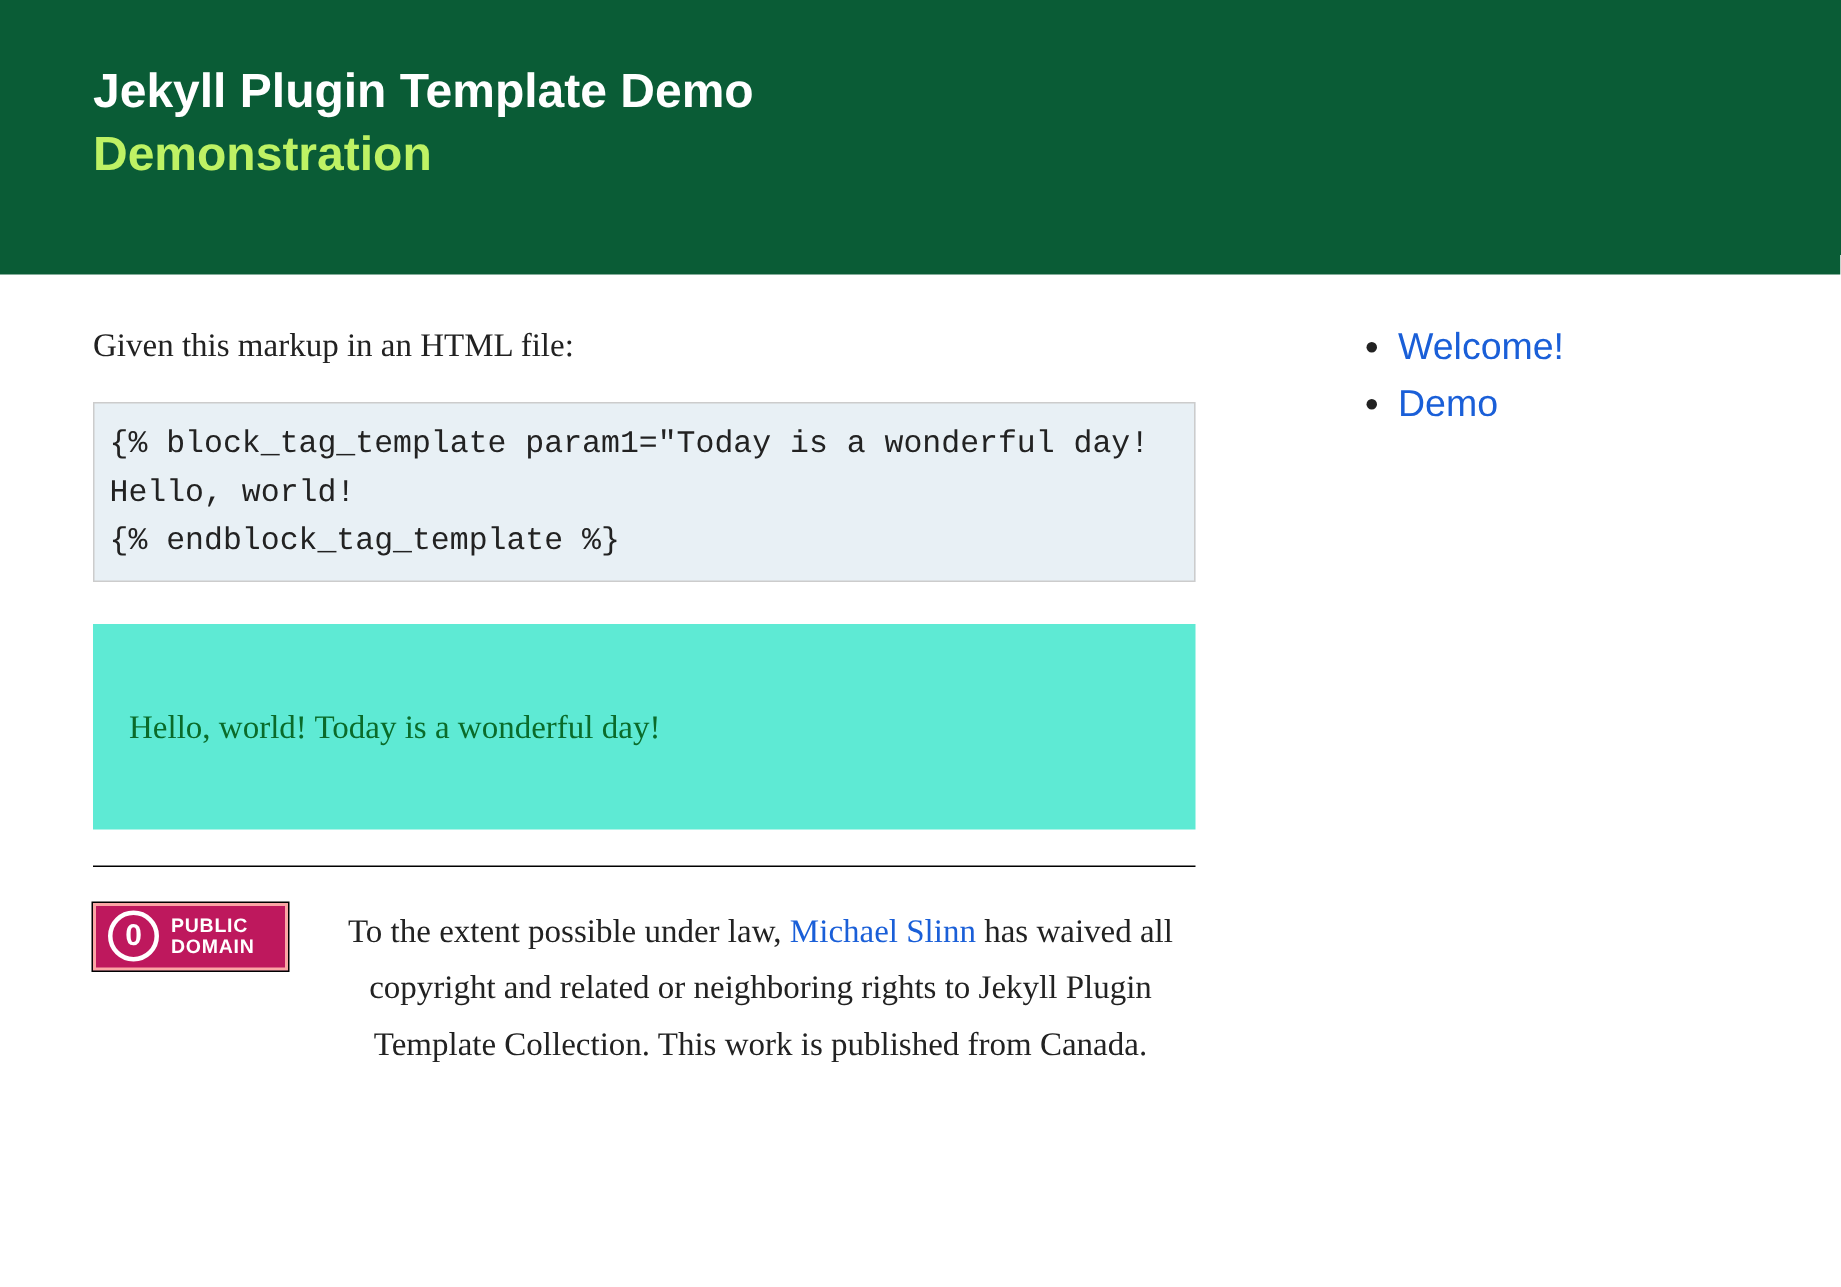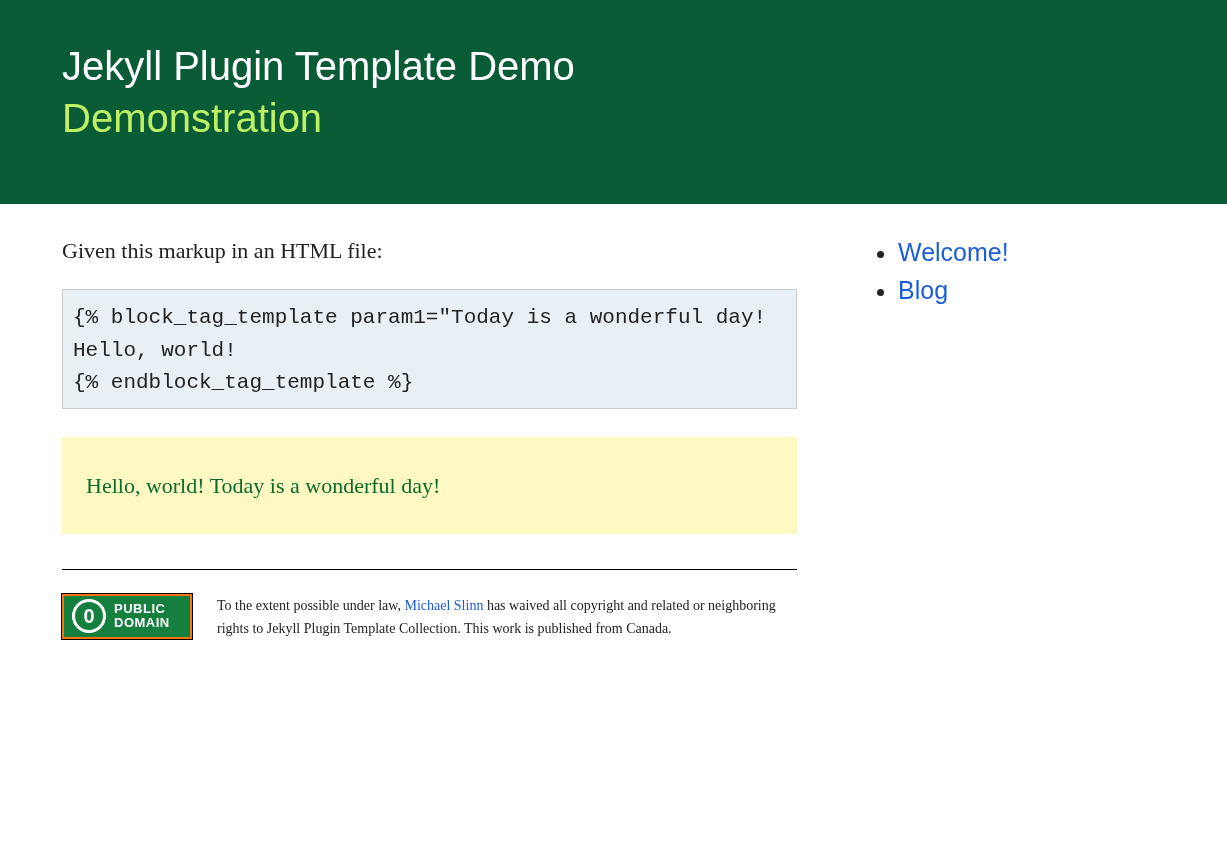--- a/index.html
+++ b/index.html
@@ -10,32 +10,32 @@
       color: #222;
       background: #fff;
     }
     .header {
       background: #0a5c36;
       padding: 40px 62px 60px 62px;
     }
     .header h1 {
       color: #fff;
       font-family: Arial, Helvetica, sans-serif;
-      font-size: 40px;
-      font-weight: normal;
+      font-size: 32px;
+      font-weight: bold;
       line-height: 1.3;
     }
     .header h1 .subtitle {
       display: block;
       color: #bef264;
     }
     .container {
       display: flex;
       padding: 30px 62px;
-      gap: 76px;
+      gap: 110px;
     }
     .main {
       flex: 1;
       max-width: 735px;
     }
     .main p {
       font-size: 22px;
       margin: 0 0 22px 0;
     }
     .sidebar {
@@ -77,47 +77,47 @@
     .code-block pre::-webkit-scrollbar-thumb {
       background: #b0b0b0;
     }
     .code-block pre::-webkit-scrollbar-button:single-button {
       background: #f0f0f0;
       width: 20px;
       height: 22px;
       display: block;
     }
     .output-block {
-      background: #fef9c3;
-      padding: 32px 24px;
-      margin: 0 0 35px 0;
+      background: #5eead4;
+      padding: 52px 24px;
+      margin: 0 0 24px 0;
     }
     .output-block p {
       margin: 0;
       color: #0a6b2a;
       font-size: 22px;
     }
     hr {
       border: none;
       border-top: 1px solid #000;
       margin: 10px 0 24px 0;
     }
     .license {
       display: flex;
       gap: 25px;
       align-items: flex-start;
     }
     .license-badge {
-      background: #15803d;
+      background: #be185d;
       color: #fff;
       width: 130px;
       height: 45px;
       display: flex;
       align-items: center;
-      border: 2px solid #f97316;
+      border: 2px solid #fca5a5;
       outline: 1px solid #000;
       flex-shrink: 0;
     }
     .license-badge .zero-circle {
       width: 34px;
       height: 34px;
       border: 3px solid #fff;
       border-radius: 50%;
       display: flex;
       align-items: center;
@@ -132,22 +132,23 @@
       content: "0";
     }
     .license-badge .pd-text {
       font-family: Arial, sans-serif;
       font-weight: bold;
       font-size: 13px;
       line-height: 1.1;
       letter-spacing: 0.5px;
     }
     .license-text {
-      font-size: 14px;
+      font-size: 22px;
       line-height: 1.7;
+      text-align: center;
     }
     .license-text a {
       color: #1a5fd8;
       text-decoration: none;
     }
   </style>
 </head>
 <body>
 
 <header class="header">
@@ -187,17 +188,17 @@
       </div>
     </div>
   </main>
 
   <aside class="sidebar">
     <ul>
       <li>
         <a href="#">Welcome!</a>
       </li>
       <li>
-        <a href="#">Blog</a>
+        <a href="#">Demo</a>
       </li>
     </ul>
   </aside>
 </div>
 
 </body></html>

